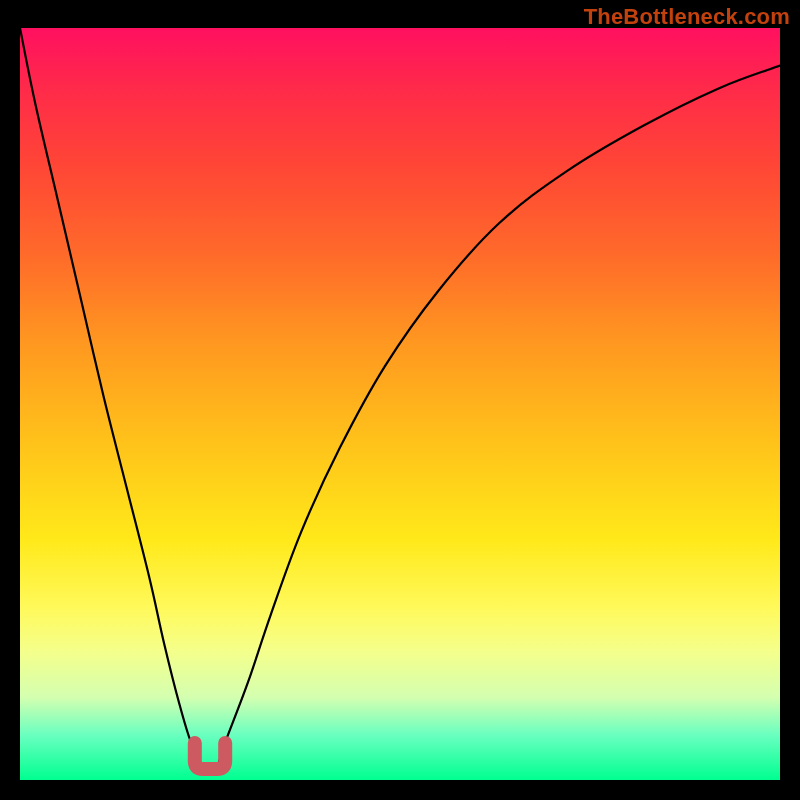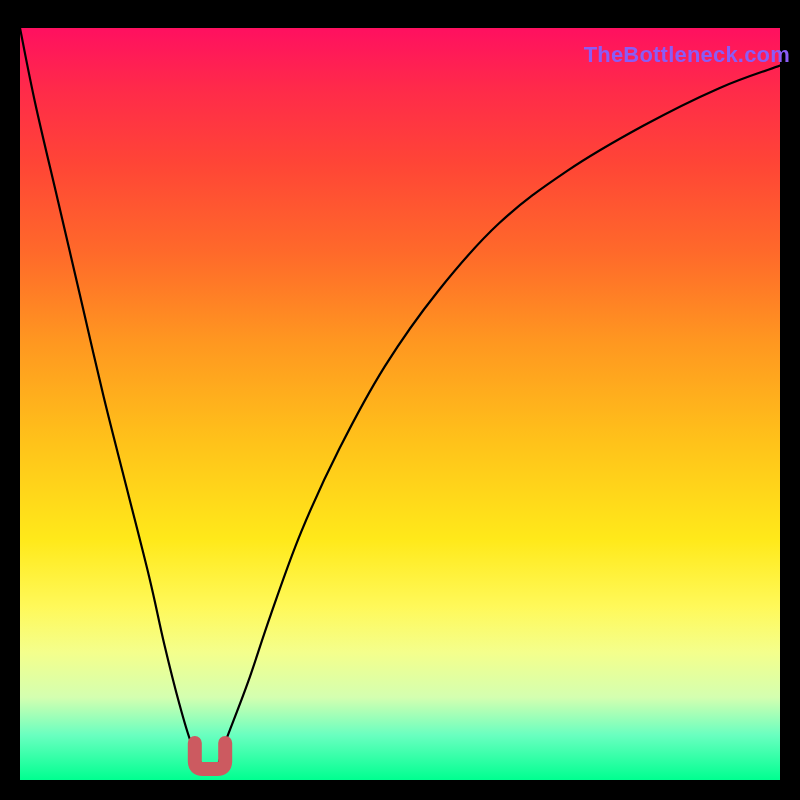--- a/index.html
+++ b/index.html
@@ -10,24 +10,23 @@
     height: 800px;
     background: #000;
   }
   .watermark {
     position: absolute;
     top: 4px;
     right: 10px;
     font-family: Arial, Helvetica, sans-serif;
     font-size: 22px;
     font-weight: 600;
-    color: #8b5cf6;
+    color: #c2410c;
     letter-spacing: 0.2px;
     z-index: 10;
-    margin-top: 38px;
   }
   .plot {
     position: absolute;
     left: 20px;
     top: 28px;
     width: 760px;
     height: 752px;
     background: linear-gradient(
       to bottom,
       #ff1060 0%,

